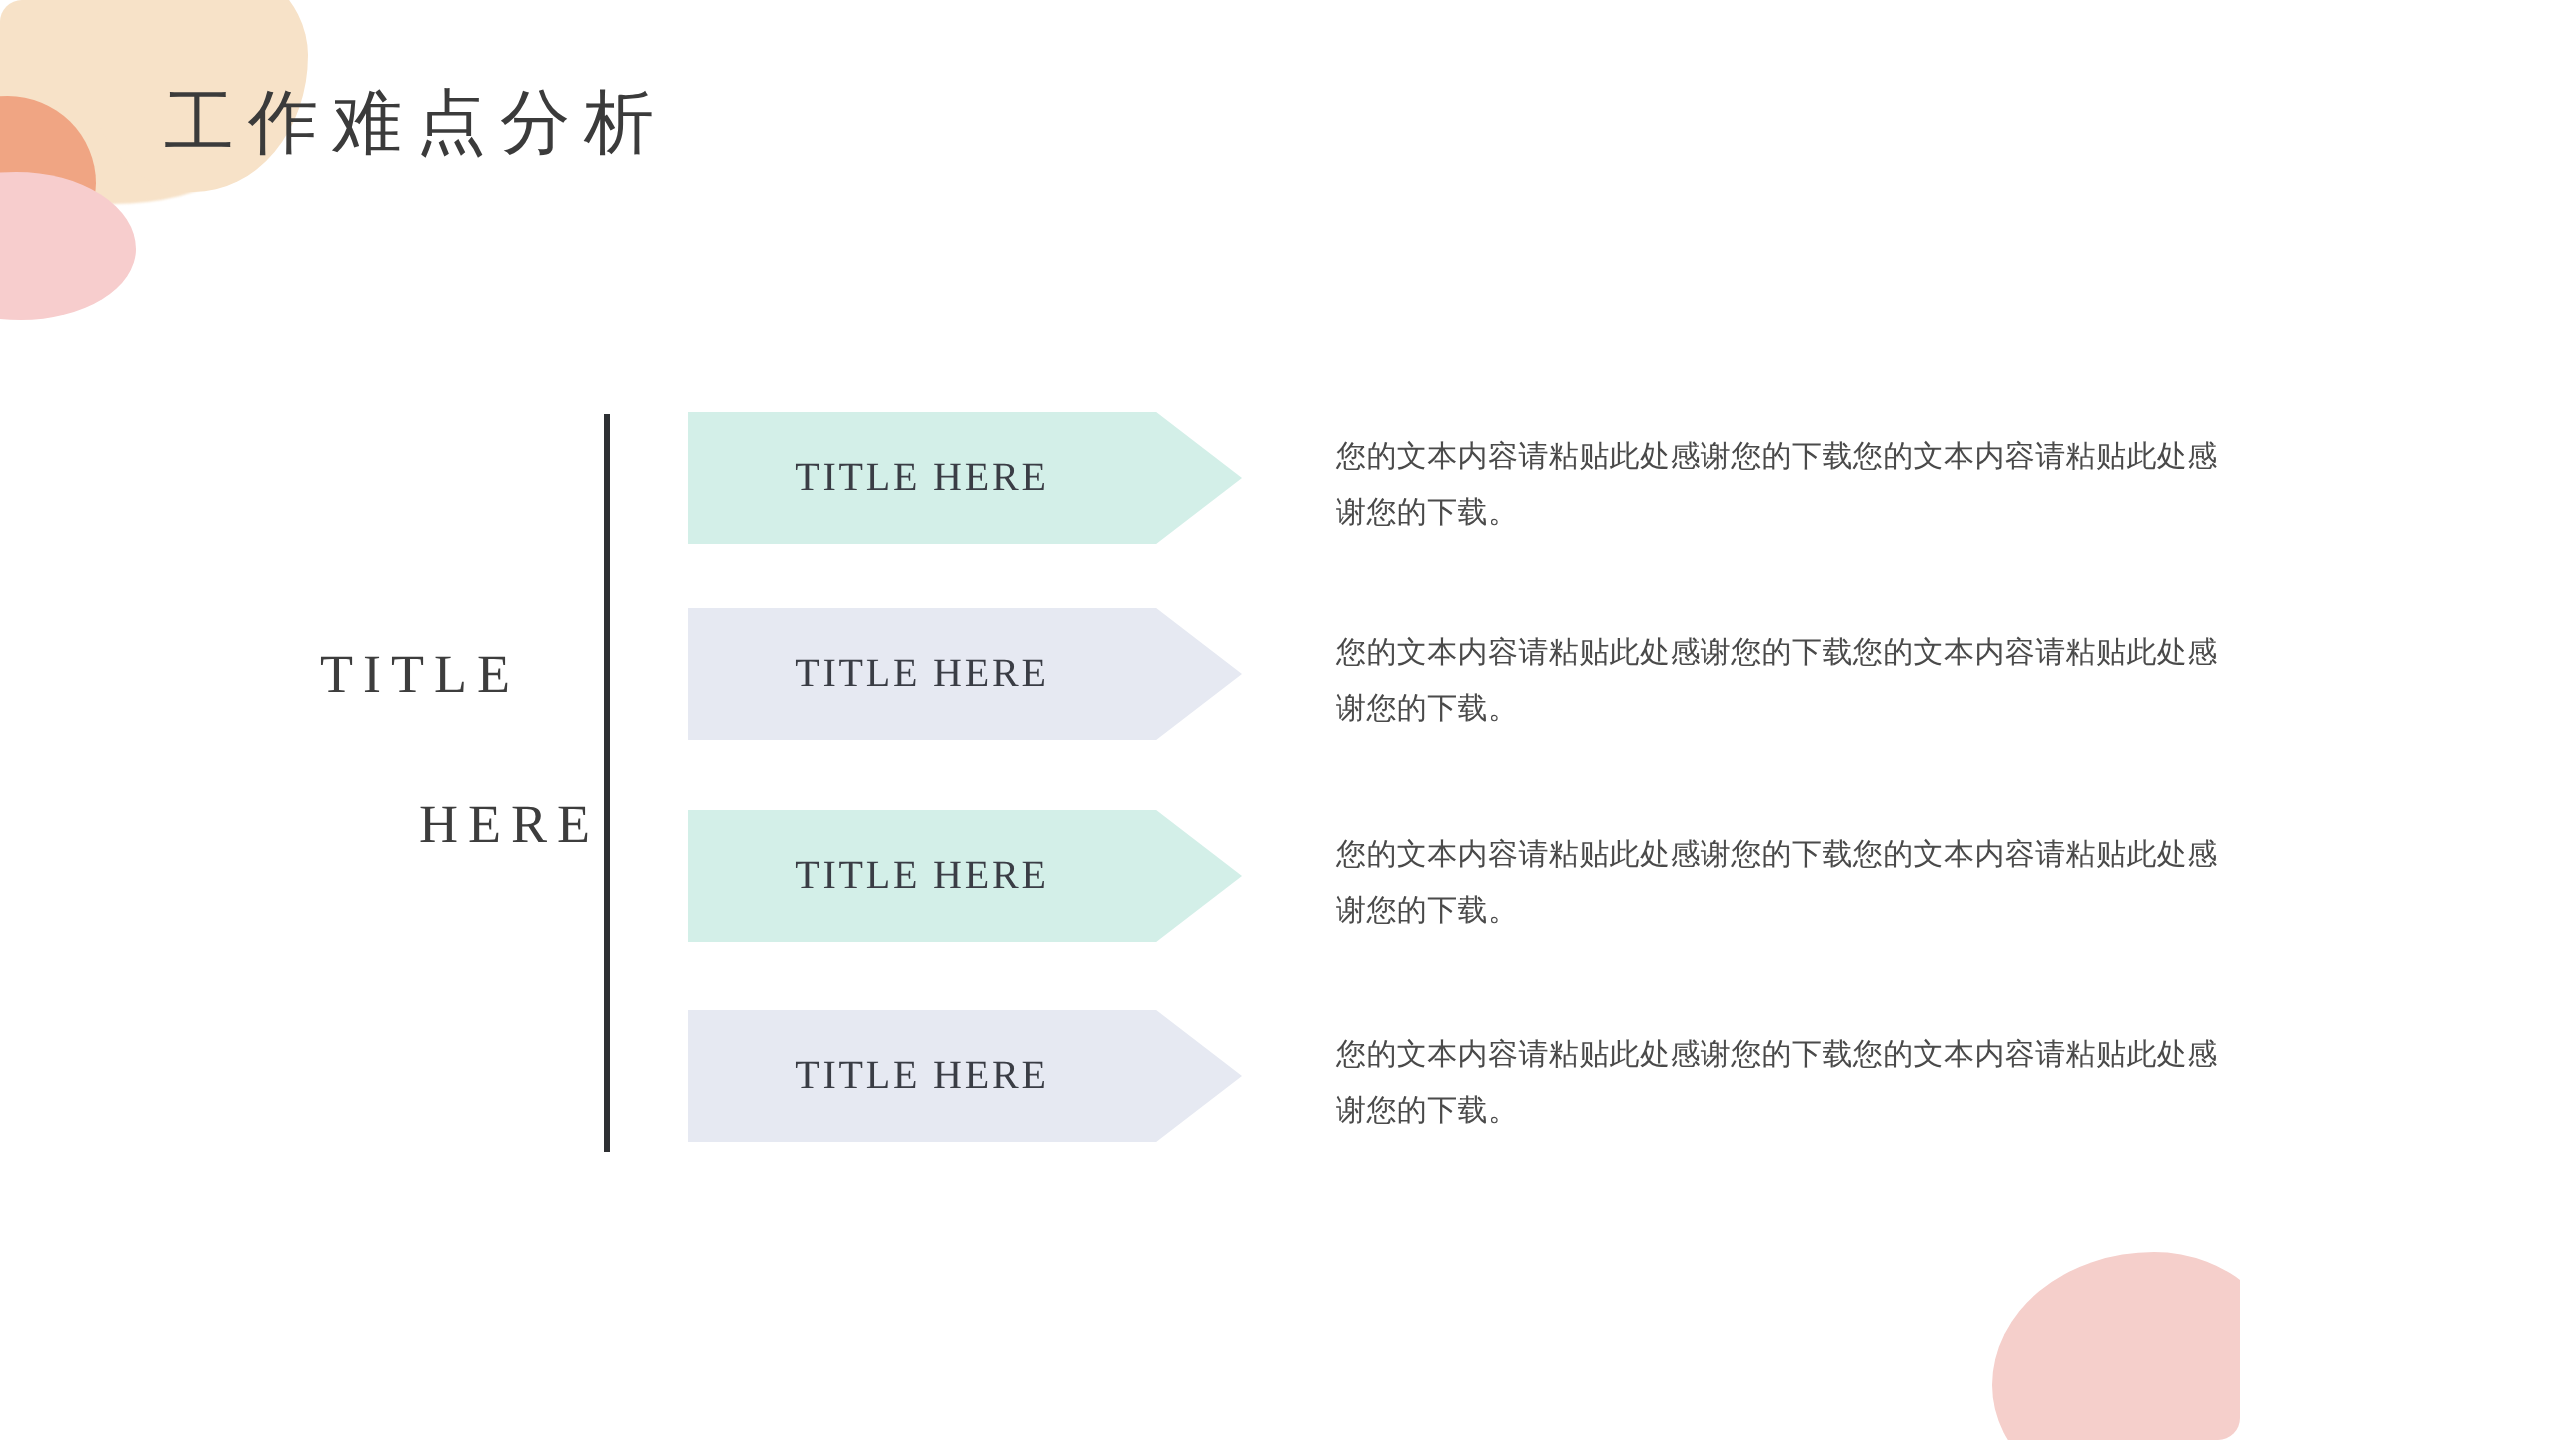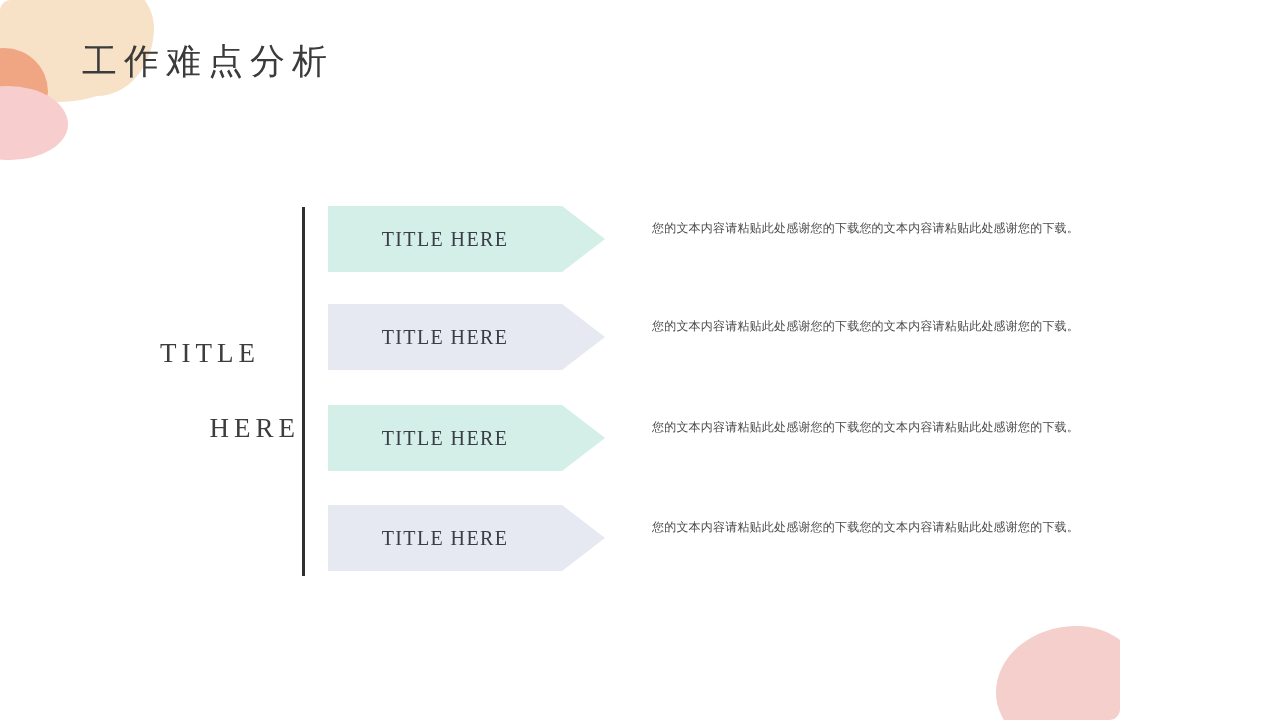--- a/index.html
+++ b/index.html
@@ -89,21 +89,21 @@
     font-weight: 400;
     font-family: "Liberation Serif", "DejaVu Serif", serif;
     white-space: nowrap;
     z-index: 5;
   }
 
   
   .side-label {
     position: absolute;
     left: 120px;
-    top: 316px;
+    top: 300px;
     width: 180px;
     text-align: center;
     color: #3d3d3d;
     font-size: 27px;
     letter-spacing: 5px;
     line-height: 75px;
     font-family: "Liberation Serif", "DejaVu Serif", serif;
   }
   .side-label .ln { display: block; }
   .side-label .ln2 { padding-left: 10px; text-align: right; }
@@ -119,21 +119,21 @@
   }
 
   
   .rows {
     position: absolute;
     left: 0;
     top: 0;
   }
   .row {
     position: absolute;
-    left: 328px;
+    left: 344px;
     width: 770px;
     height: 66px;
   }
 
   .banner {
     position: absolute;
     left: 0;
     top: 0;
     width: 277px;
     height: 66px;
@@ -150,21 +150,21 @@
     font-family: "Liberation Serif", "DejaVu Serif", serif;
     font-weight: 400;
   }
 
   .body-text {
     position: absolute;
     left: 324px;
     top: 8px;
     width: 442px;
     font-family: "DejaVu Sans", "Liberation Sans", sans-serif;
-    font-size: 12px;
+    font-size: 15px;
     line-height: 28px;
     color: #4a4a4a;
     letter-spacing: 0.2px;
   }
 </style>
 </head>
 <body>
 
 <div class="slide">
 

